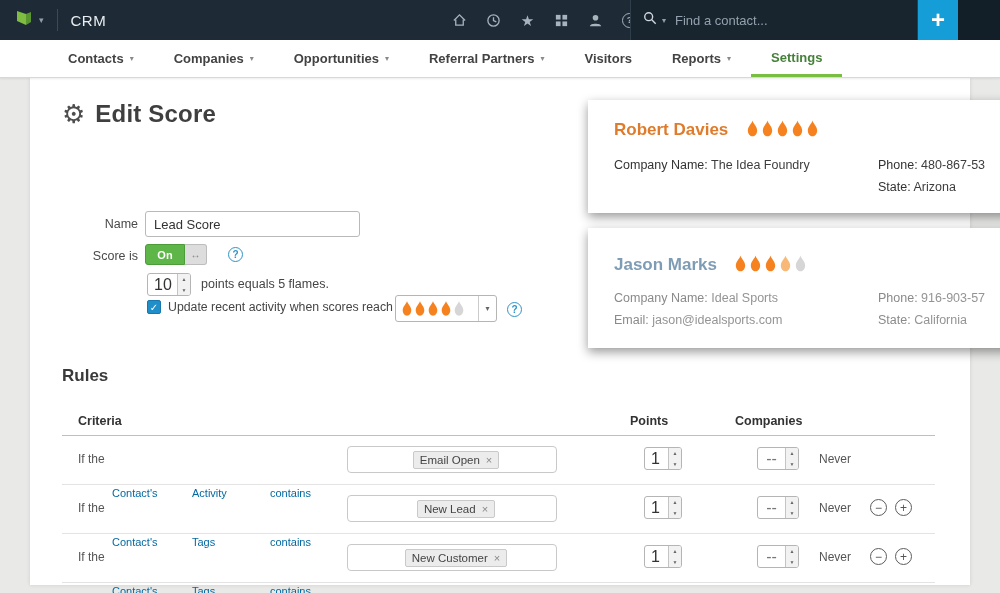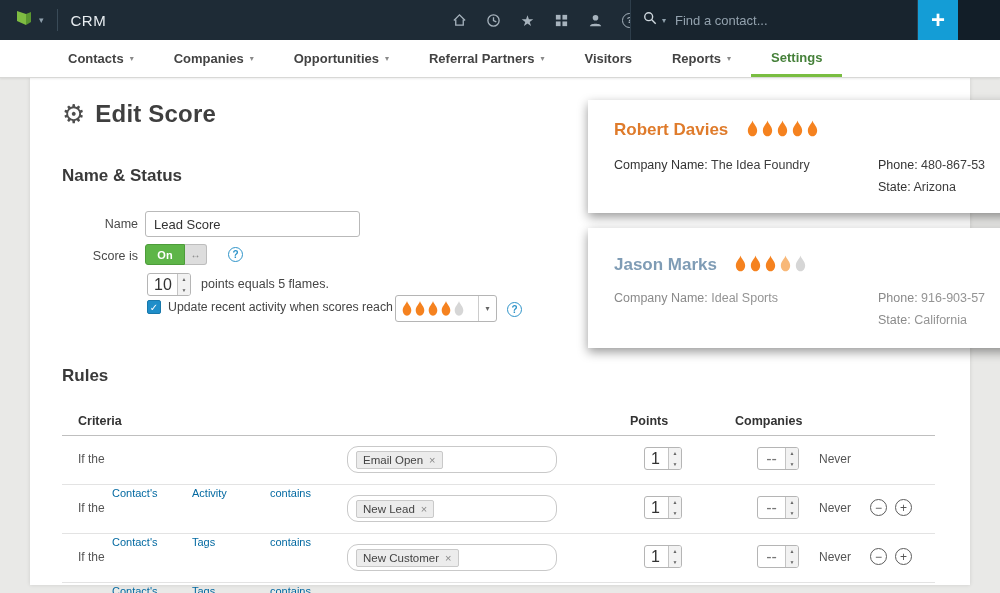--- a/index.html
+++ b/index.html
@@ -75,21 +75,21 @@
   .table-head-line { position:absolute; left:32px; right:35px; top:357px; border-bottom:1px solid #bfbfbf; }
 
   .rule-row { position:absolute; left:32px; right:35px; height:49px; border-bottom:1px solid #e3e3e3; }
   .row-1 { top:358px; } .row-2 { top:407px; } .row-3 { top:456px; }
   .rr-text { position:absolute; top:16px; font-size:12px; color:#555; }
   .rr-link { position:absolute; top:16px; font-size:11px; color:#0369a1; cursor:pointer;margin-top:35px; }
   .rr-prefix { left:16px; }
   .rr-entity { left:50px; }
   .rr-field { left:130px; }
   .rr-op { left:208px; }
-  .tag-input { position:absolute; left:285px; top:10px; width:210px; height:27px; border:1px solid #c9c9c9; border-radius:11px; background:#fff; display:flex; align-items:center; padding-left:8px; }
+  .tag-input { position:absolute; left:285px; top:10px; width:210px; height:27px; border:1px solid #c9c9c9; border-radius:4px; background:#fff; display:flex; align-items:center; padding-left:8px;justify-content:center; }
   .tag-chip { background:#ececec; border:1px solid #c9c9c9; border-radius:2px; padding:2px 6px; font-size:11.5px; color:#444; display:flex; align-items:center; cursor:default; }
   .tag-x { margin-left:6px; color:#888; font-size:11px; cursor:pointer; }
   .rr-points { position:absolute; left:582px; top:11px; width:38px; }
   .rr-exp { position:absolute; left:695px; top:11px; width:42px; }
   .rr-exp .stepper-value { color:#777; justify-content:center; padding-left:0; }
   .rr-never { left:757px; }
   .round-btn { position:absolute; top:14px; width:17px; height:17px; border:1px solid #5c5c5c; border-radius:50%; color:#555; font-size:12px; display:flex; align-items:center; justify-content:center; cursor:pointer; background:#fff; }
   .btn-minus { left:808px; }
   .btn-plus { left:833px; }
 
@@ -207,21 +207,20 @@
     </div>
   </div>
 
   <div class="panel">
 
     <div class="page-title-row">
       <span class="gear-glyph">⚙</span>
       <span class="page-title">Edit Score</span>
     </div>
 
-    <div class="section-title">Name &amp; Status</div>
 
     <div class="field-label lbl-name">Name</div>
     <input class="name-input" value="Lead Score" style="">
 
     <div class="field-label lbl-score">Score is</div>
     <div class="toggle">
       <span class="toggle-on">On</span>
       <span class="toggle-knob">↔</span>
     </div>
     <span class="help-circle help-1">?</span>
@@ -405,18 +404,21 @@
         <svg width="13" height="17" viewBox="0 0 12 15">
           <path d="M6 0 C6.4 2.8 10.3 5.2 10.3 9.3 C10.3 12.3 8.4 14.7 6 14.7 C3.6 14.7 1.7 12.3 1.7 9.3 C1.7 5.2 5.6 2.8 6 0 Z" fill="#d6d6d6"></path>
         </svg>
       </span>
     <div class="card-line cl-left cl-row1">
       <span class="card-label">Company Name:</span> <span>Ideal Sports</span>
     </div>
     <div class="card-line cl-right cl-row1">
       <span class="card-label">Phone:</span> <span>916-903-57</span>
     </div>
+    <div class="card-line cl-left cl-row2">
+      <span class="card-label">Email:</span> <span>jason@idealsports.com</span>
+    </div>
     <div class="card-line cl-right cl-row2">
       <span class="card-label">State:</span> <span>California</span>
     </div>
   </div>
 
 </div>
 
 </body></html>

